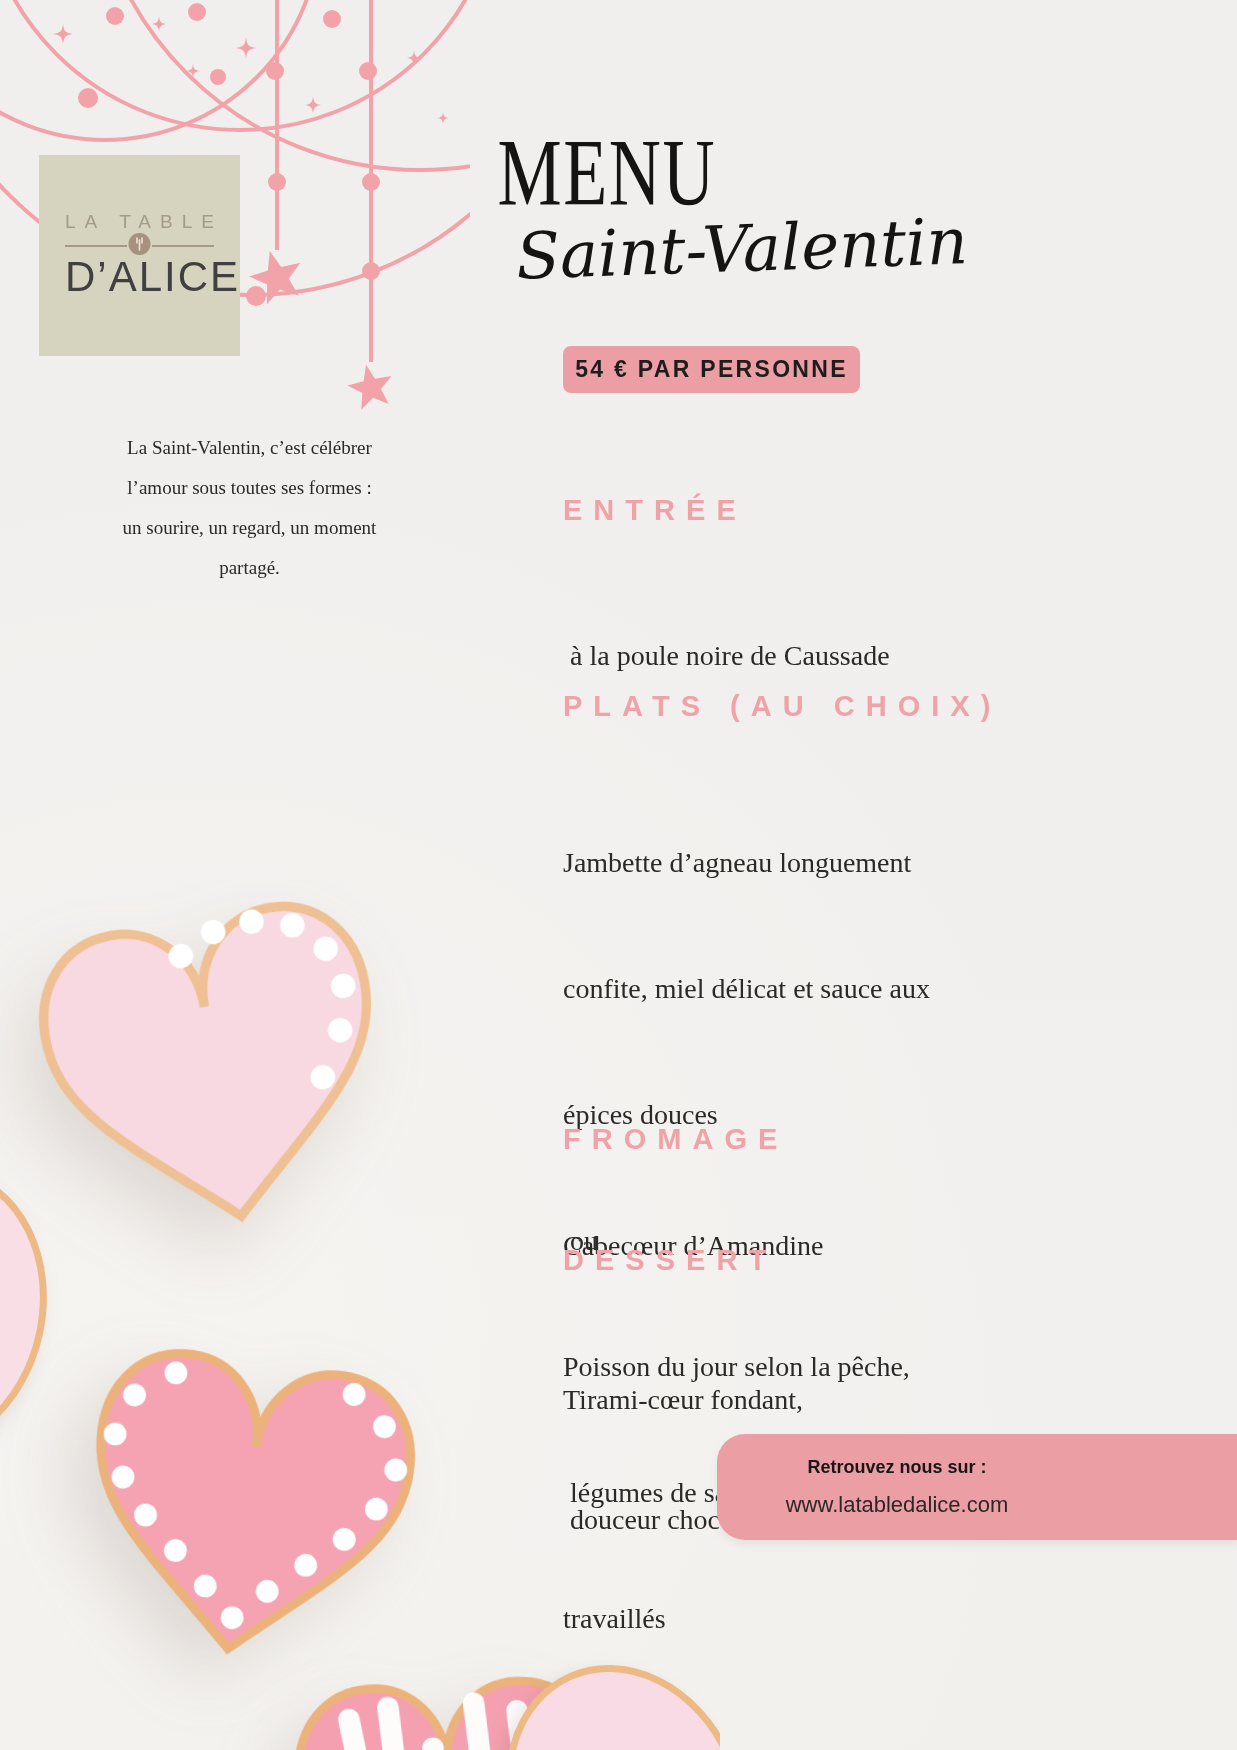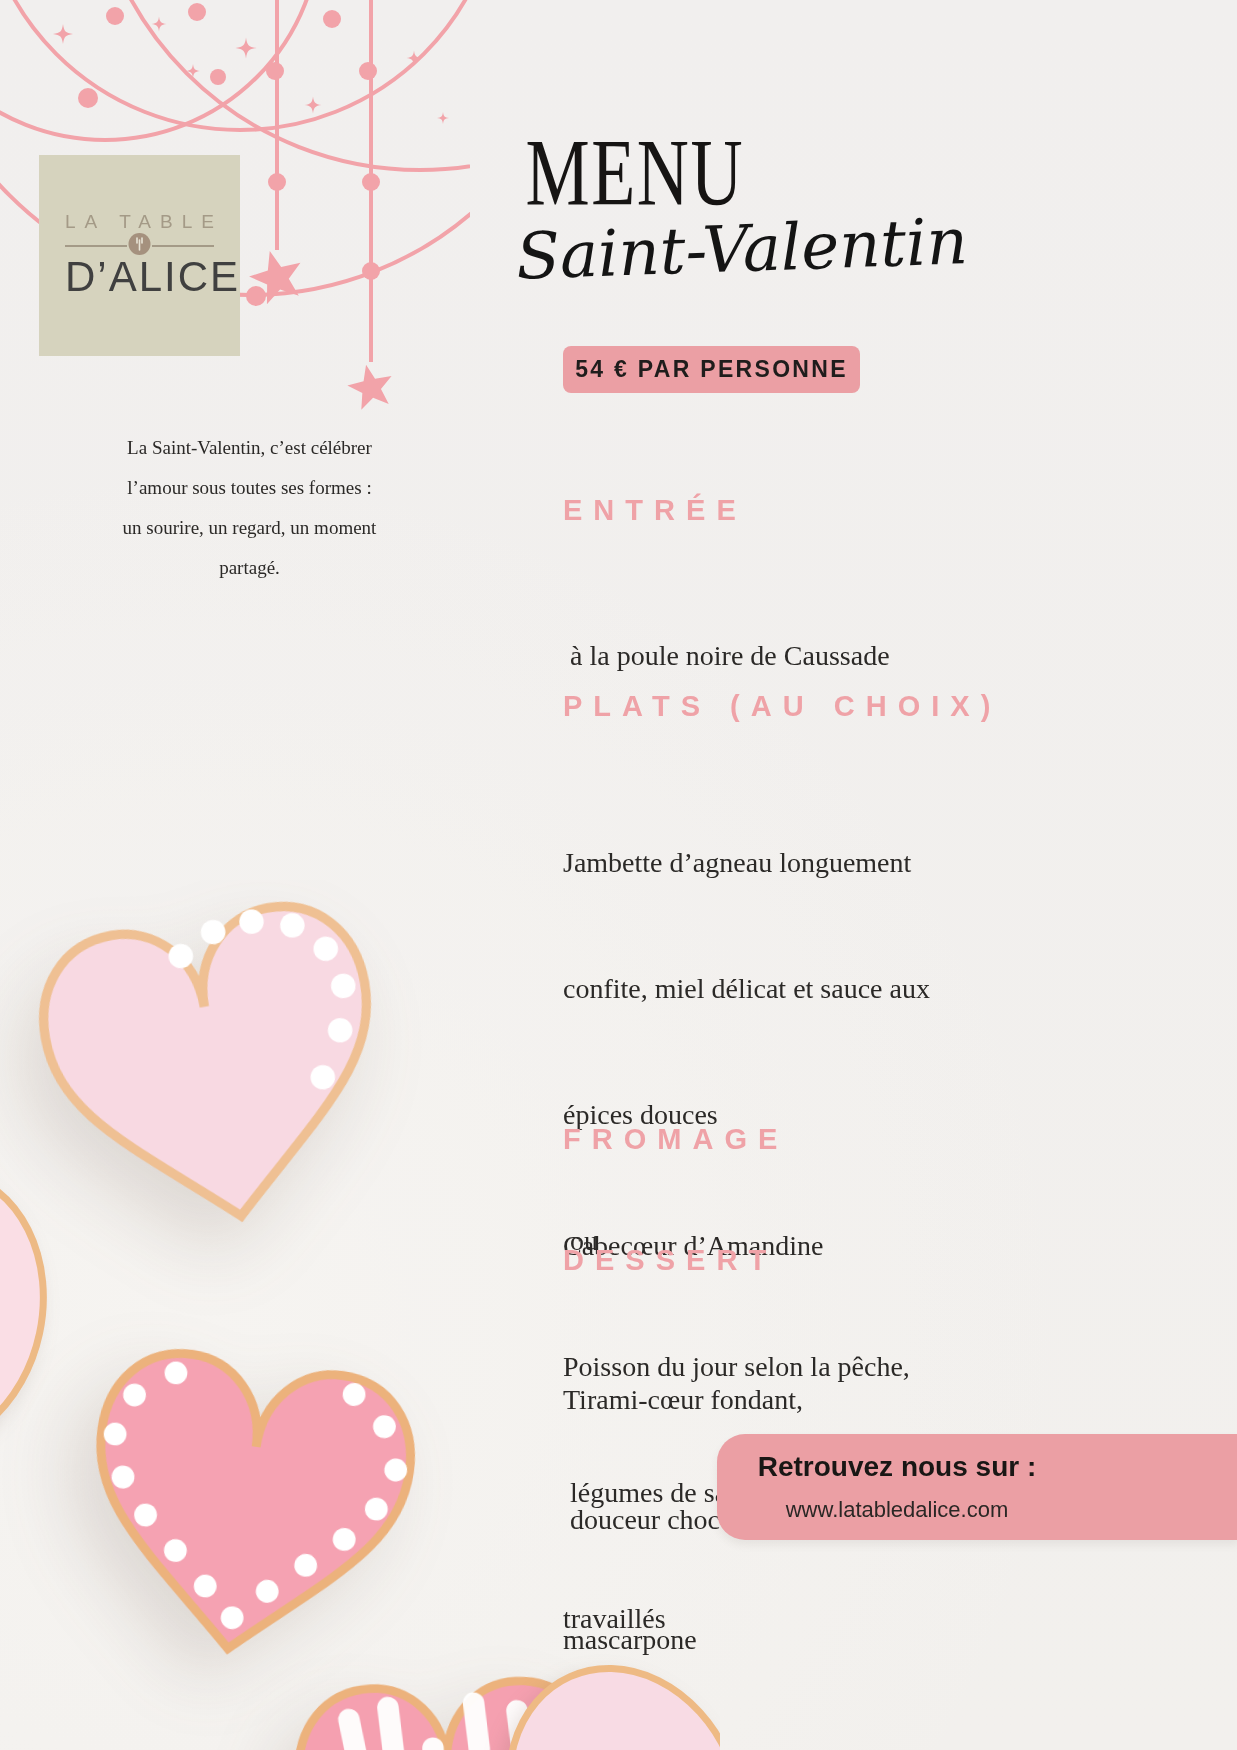--- a/index.html
+++ b/index.html
@@ -20,21 +20,21 @@
 
   
   .logo{ left:39px; top:155px; width:201px; height:201px; background:#d6d3be; }
   .logo-line1{ position:absolute; left:0; top:56px; width:100%; text-align:center;
     font-size:19px; letter-spacing:9px; text-indent:9px; color:#a49a87; font-weight:400; }
   .logo-emblem{ position:absolute; left:0; top:76px; width:100%; height:30px; }
   .logo-line2{ position:absolute; left:0; top:98px; width:100%; text-align:left;
     font-size:42px; font-weight:300; letter-spacing:2px; color:#404040; font-stretch:condensed;padding-left:26px; }
 
   
-  .title{ left:435px; top:118px; width:400px; text-align:center;
+  .title{ left:463px; top:118px; width:400px; 
     font-family:"Liberation Serif", serif; font-size:95px; font-weight:400;
     color:#161413; letter-spacing:2px; }
   .title .squeeze{ display:inline-block; transform:scaleX(0.76); transform-origin:center; }
   .subtitle{ left:442px; top:212px; width:600px; text-align:center;
     font-family:"DejaVu Serif", serif; font-style:italic; font-size:64px;
     color:#141414; }
   .subtitle .tilt{ display:inline-block; transform:rotate(-2deg); }
   .price-badge{ left:563px; top:346px; width:297px; height:47px; background:#eb9fa4;
     border-radius:8px; display:flex; align-items:center; justify-content:center;
     font-weight:700; font-size:23px; letter-spacing:0.1em; color:#1f1d1c; }
@@ -56,21 +56,21 @@
   .l-fromage{ top:1146px; line-height:40px; }
   .h-dessert{ top:1244px; }
   .l-dessert{ top:1300px; line-height:40px; }
   .menu-lines div{ min-height:1em; }
 
   
   .footer-box{ left:717px; top:1434px; right:-2px; height:106px; background:#eb9fa4;
     border-radius:28px 0 0 28px; box-shadow:0 5px 9px rgba(80,60,55,.08);
     display:flex; flex-direction:column; justify-content:center; }
   .footer-inner{ width:360px; text-align:center; }
-  .footer-label{ font-weight:700; font-size:28px; color:#191715; }
+  .footer-label{ font-weight:700; font-size:18px; color:#191715; }
   .footer-url{ font-size:22px; color:#2a2725; margin-top:14px; }
 
   
   .cookies{ left:0; top:880px; }
   .cookie{ filter:drop-shadow(-7px 9px 10px rgba(100,75,60,0.16)); }
 </style>
 </head>
 <body>
 
 <div class="poster">
@@ -221,21 +221,20 @@
 
   <div class="abs section-heading h-fromage">FROMAGE</div>
   <div class="abs menu-lines l-fromage">
     <div>Cabecœur d’Amandine</div>
   </div>
 
   <div class="abs section-heading h-dessert">DESSERT</div>
   <div class="abs menu-lines l-dessert">
     <div>Tirami-cœur fondant,</div>
     <div> douceur chocolatée et</div>
-    <div>mascarpone</div>
   </div>
 
   <div class="abs footer-box">
     <div class="footer-inner">
       <div class="footer-label">Retrouvez nous sur :</div>
       <div class="footer-url">www.latabledalice.com</div>
     </div>
   </div>
 
 </div>

